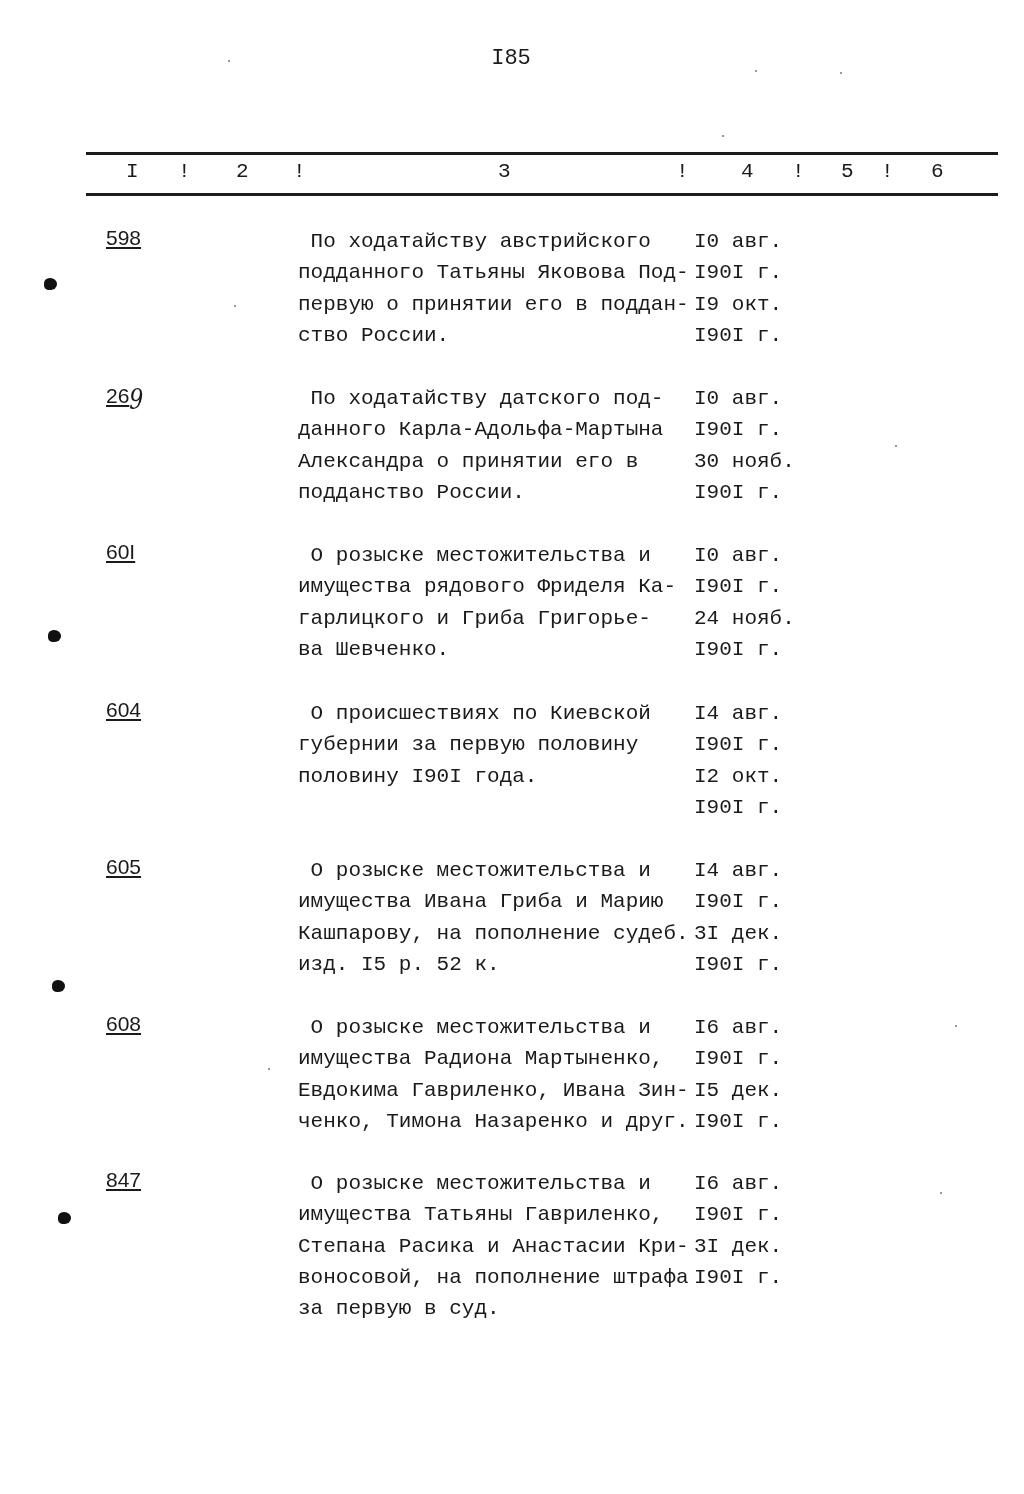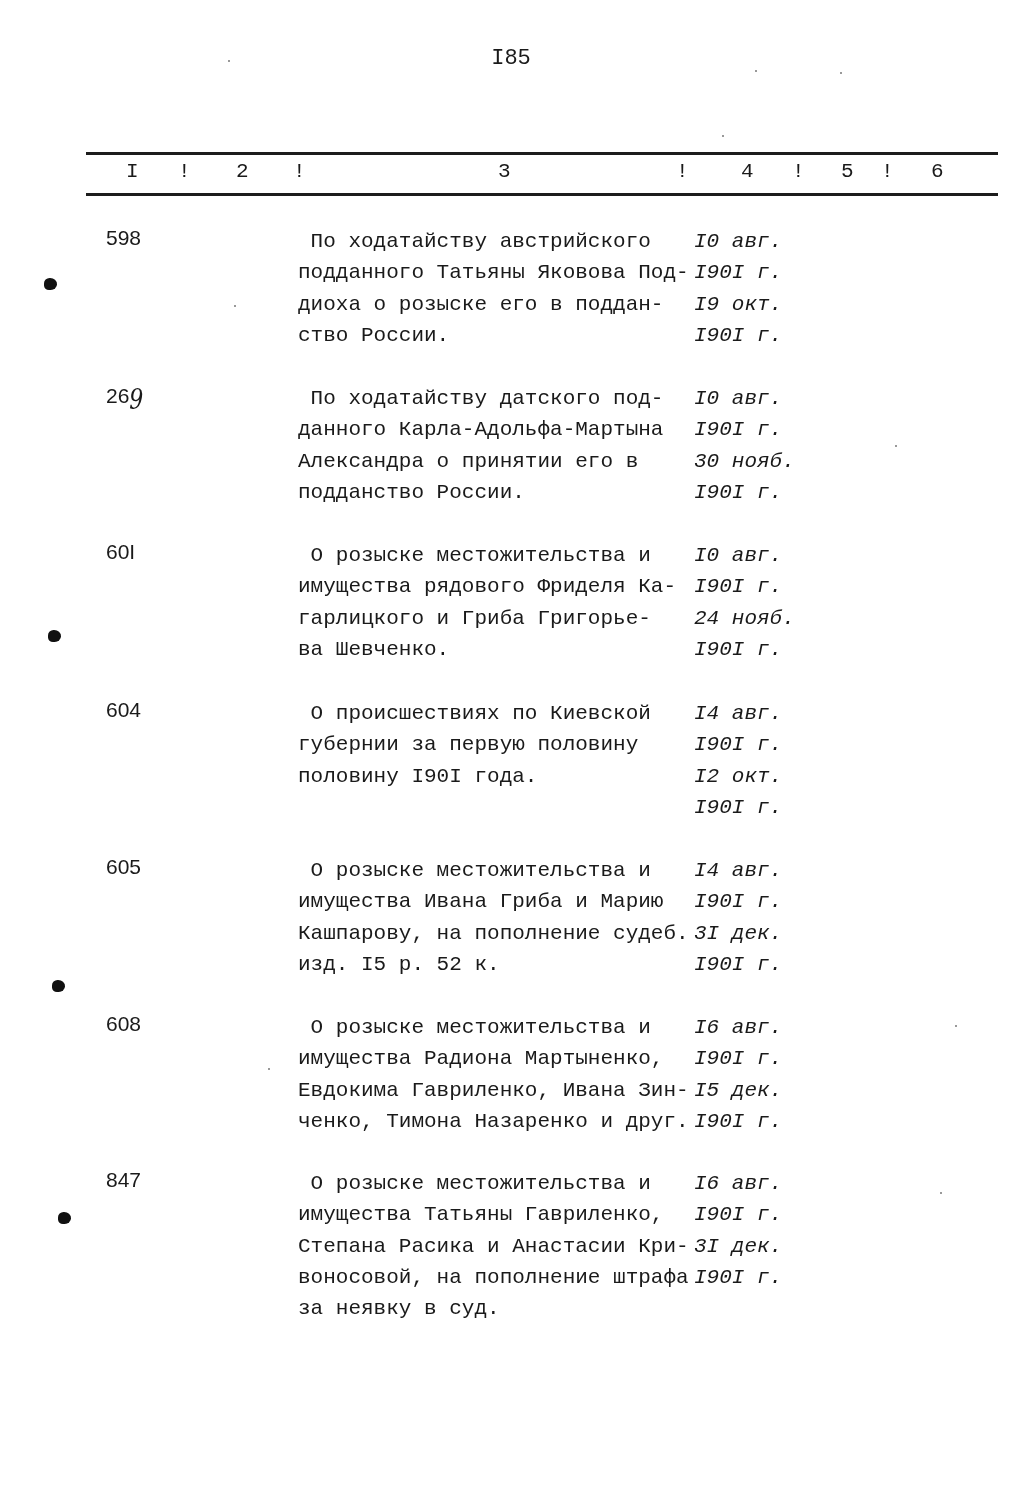--- a/index.html
+++ b/index.html
@@ -18,33 +18,33 @@
   .rule.top { top: 152px; }
   .rule.bottom { top: 193px; }
   .header-row {
     position: absolute; top: 160px; left: 86px; width: 912px; height: 28px;
     font-size: 21px;
   }
   .header-row span { position: absolute; top: 0; }
   .entry { position: absolute; left: 0; width: 1024px; }
   .entry .num {
     position: absolute; left: 106px; top: 0;
-    font-family: "Liberation Sans", "DejaVu Sans", sans-serif; font-size: 21px;
+    font-family: "Liberation Sans", "DejaVu Sans", sans-serif; font-size: 21px; text-decoration: underline;
   }
   .entry .num .fix {
     font-family: "DejaVu Serif", serif; font-style: italic; font-size: 22px;
     display: inline-block; transform: scaleY(1.25) translateY(3px);
   }
   .entry .desc {
     position: absolute; left: 298px; top: 0; width: 400px;
     font-size: 21px; line-height: 31.3px; white-space: pre;
   }
   .entry .dates {
     position: absolute; left: 694px; top: 0; width: 120px;
-    font-size: 21px; line-height: 31.3px; white-space: pre; font-style: italic;
+    font-size: 21px; line-height: 31.3px; white-space: pre;
   }
   .spot {
     position: absolute; width: 13px; height: 12px; background: #111;
     border-radius: 45% 55% 50% 40%;
   }
   .dot { position: absolute; width: 2px; height: 2px; background: #777; border-radius: 50%; }
 </style>
 </head>
 <body>
 
@@ -64,21 +64,21 @@
     <span style="left:755px">5</span>
     <span style="left:795px">!</span>
     <span style="left:845px">6</span>
   </div>
   <div class="rule bottom"></div>
 
   <div class="entry" style="top:226px">
     <div class="num">598</div>
     <div class="desc"><span> По ходатайству австрийского </span>
 <span>подданного Татьяны Яковова Под-</span>
-<span>диоха о розыске его в поддан-</span>
+<span>первую о принятии его в поддан-</span>
 <span>ство России.</span></div>
     <div class="dates"><span>I0 авг.</span>
 <span>I90I г.</span>
 <span>I9 окт.</span>
 <span>I90I г.</span></div>
   </div>
 
   <div class="entry" style="top:383px">
     <div class="num"><span>26</span><span class="fix">9</span></div>
     <div class="desc"><span> По ходатайству датского под-</span>
@@ -137,21 +137,21 @@
 <span>I5 дек.</span>
 <span>I90I г.</span></div>
   </div>
 
   <div class="entry" style="top:1168px">
     <div class="num">847</div>
     <div class="desc"><span> О розыске местожительства и</span>
 <span>имущества Татьяны Гавриленко,</span>
 <span>Степана Расика и Анастасии Кри-</span>
 <span>воносовой, на пополнение штрафа</span>
-<span>за неявку в суд.</span></div>
+<span>за первую в суд.</span></div>
     <div class="dates"><span>I6 авг.</span>
 <span>I90I г.</span>
 <span>3I дек.</span>
 <span>I90I г.</span></div>
   </div>
 
   <div class="spot" style="left:44px;top:278px"></div>
   <div class="spot" style="left:48px;top:630px"></div>
   <div class="spot" style="left:52px;top:980px"></div>
   <div class="spot" style="left:58px;top:1212px"></div>

